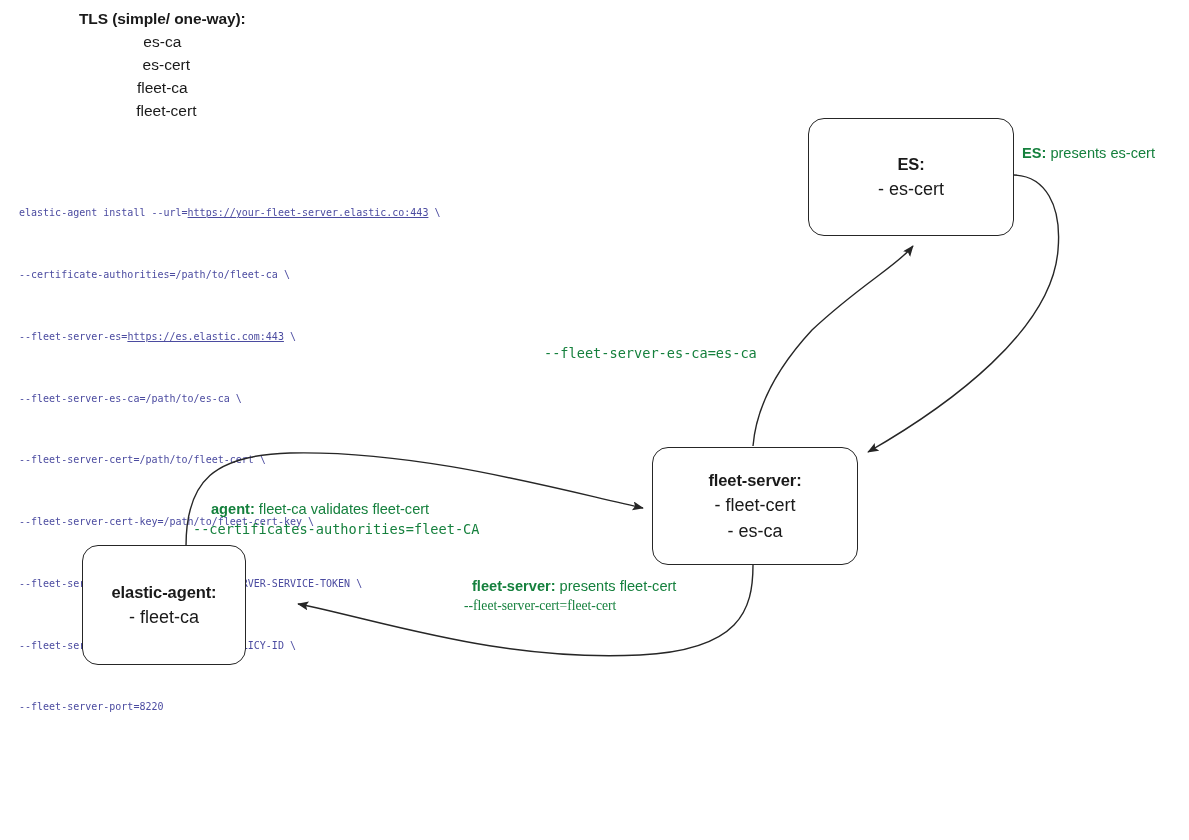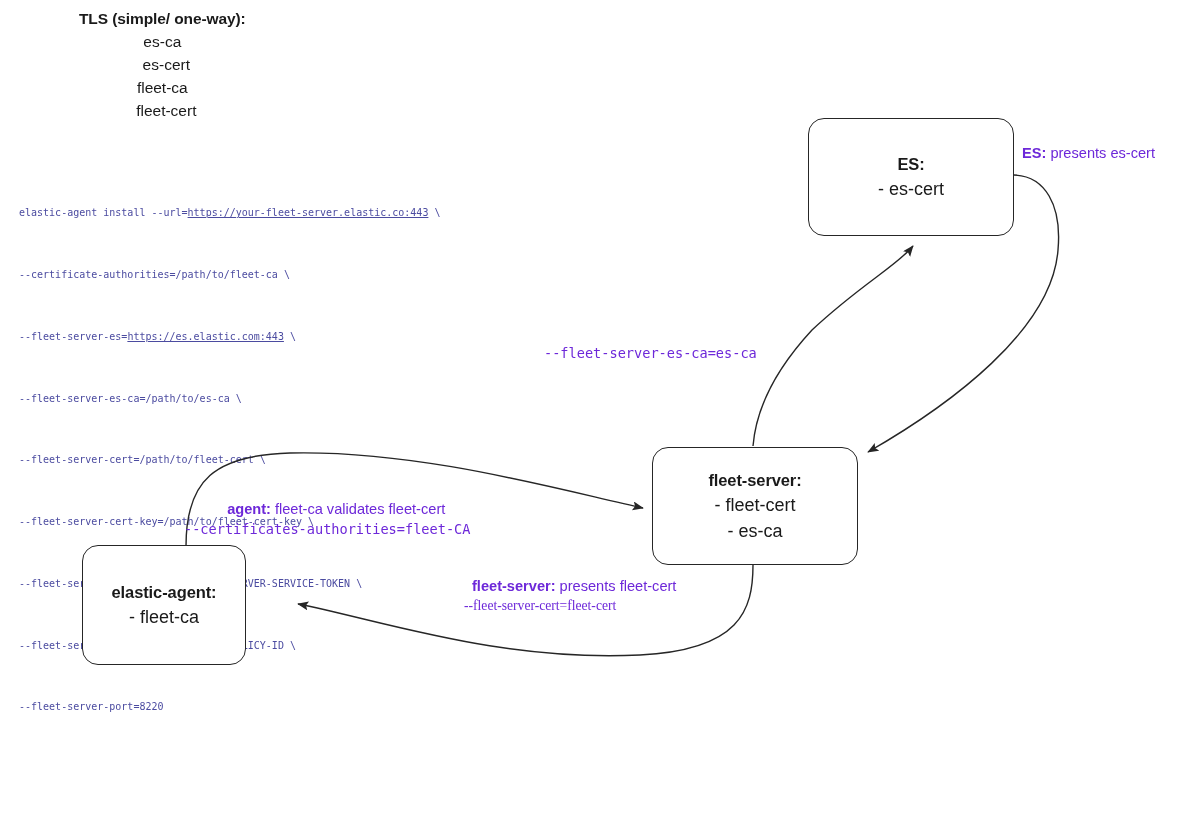--- a/index.html
+++ b/index.html
@@ -84,38 +84,38 @@
     line-height: 26px;
   }
 
   #node-es        { left: 808px; top: 118px; width: 206px; height: 118px; }
   #node-fleet     { left: 652px; top: 447px; width: 206px; height: 118px; }
   #node-agent     { left: 82px;  top: 545px; width: 164px; height: 120px; }
 
   
   .edge-label {
     position: absolute;
-    color: #6d28d9;
+    color: #15803d;
   }
   .edge-label .lbl-line1 {
     font-size: 14.6px;
     line-height: 19px;
     white-space: nowrap;
   }
   .edge-label .lbl-line1 b { font-weight: bold; }
   .edge-label .lbl-line2 {
     font-family: "DejaVu Sans Mono", "Liberation Mono", monospace;
     font-size: 13.6px;
     line-height: 20px;
     white-space: nowrap;
   }
 
   #label-es-presents  { left: 1022px; top: 144px; }
   #label-fs-validates { left: 544px;  top: 343px; }
-  #label-agent-validates { left: 202px; top: 500px; text-align: center; }
+  #label-agent-validates { left: 211px; top: 500px; }
   #label-fs-presents  { left: 472px;  top: 577px; }
 
   #label-agent-validates .lbl-line2 { margin-left: -18px; }
   #label-fs-presents    .lbl-line2 { margin-left: -8px; font-family: Liberation Serif, serif; }
 </style>
 </head>
 <body>
 
 <div id="tls-legend">
   <div class="legend-title">TLS (simple/ one-way):</div>

